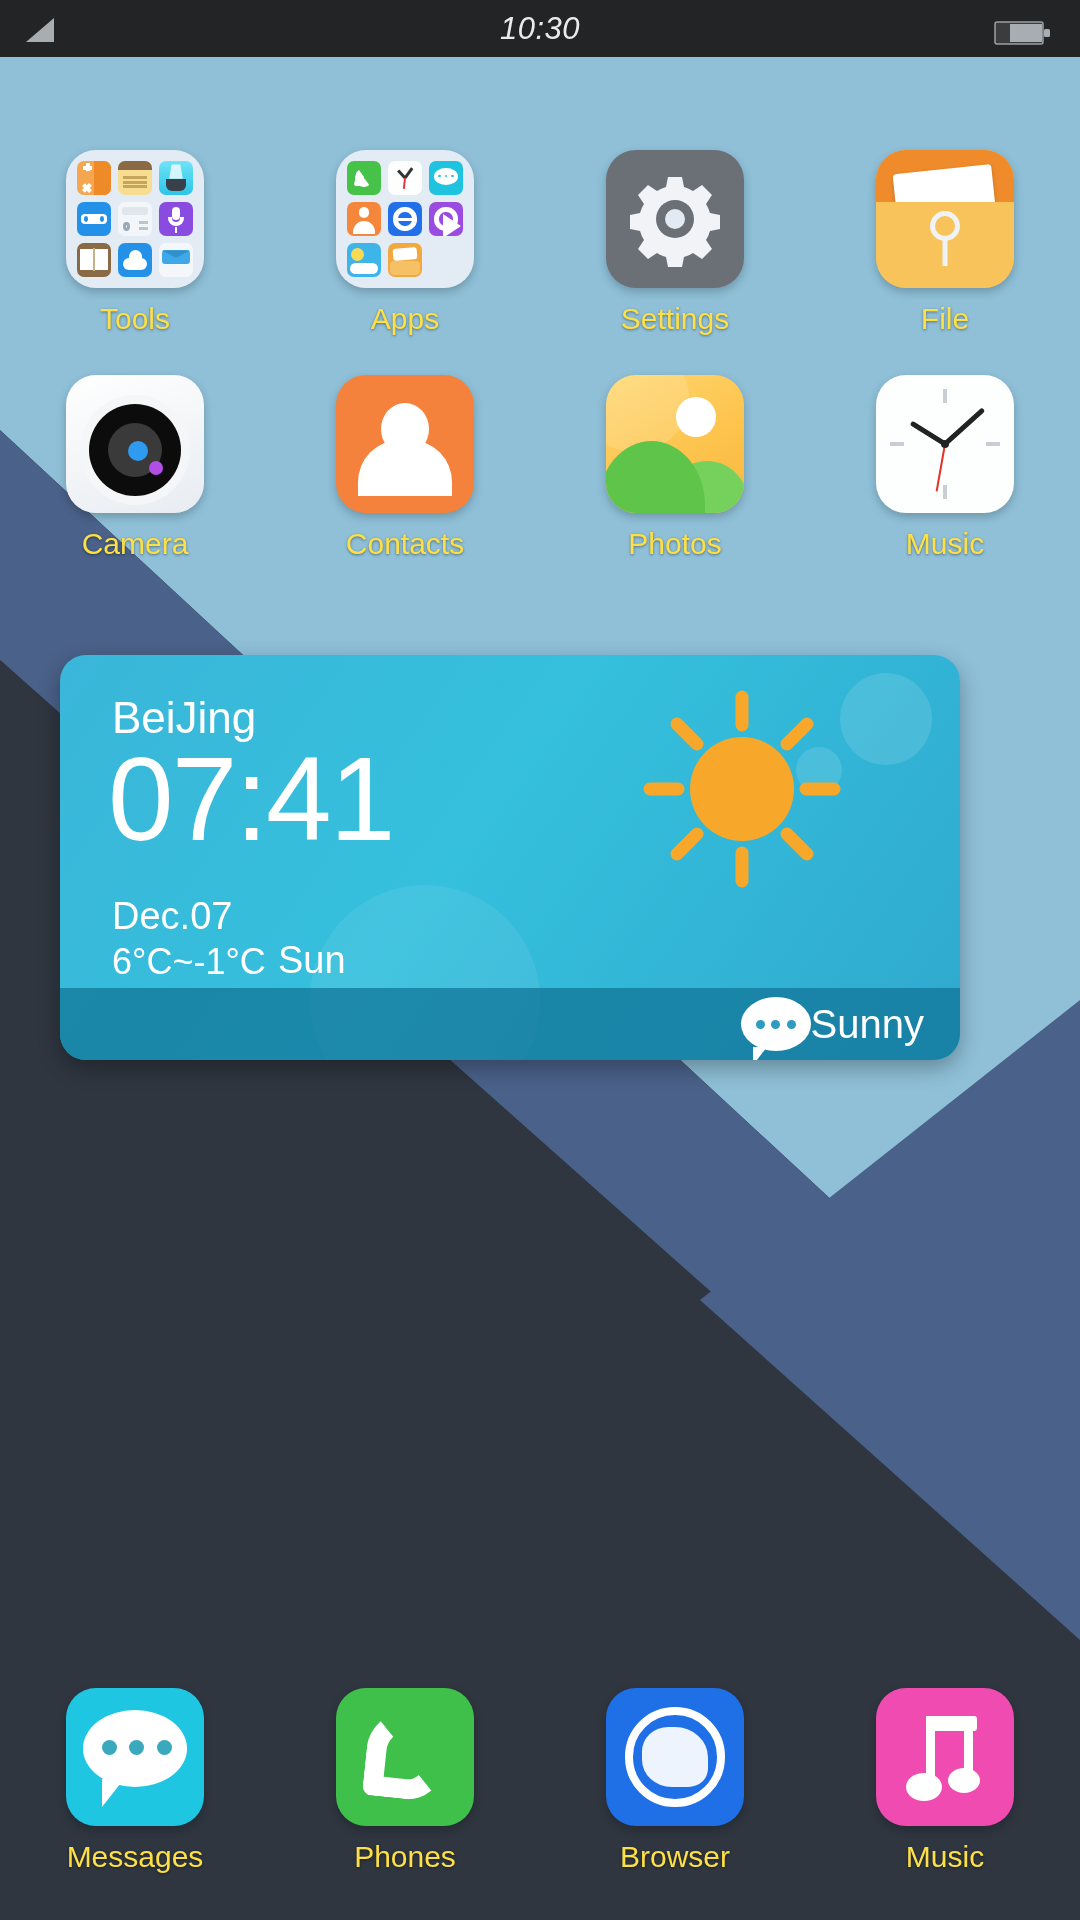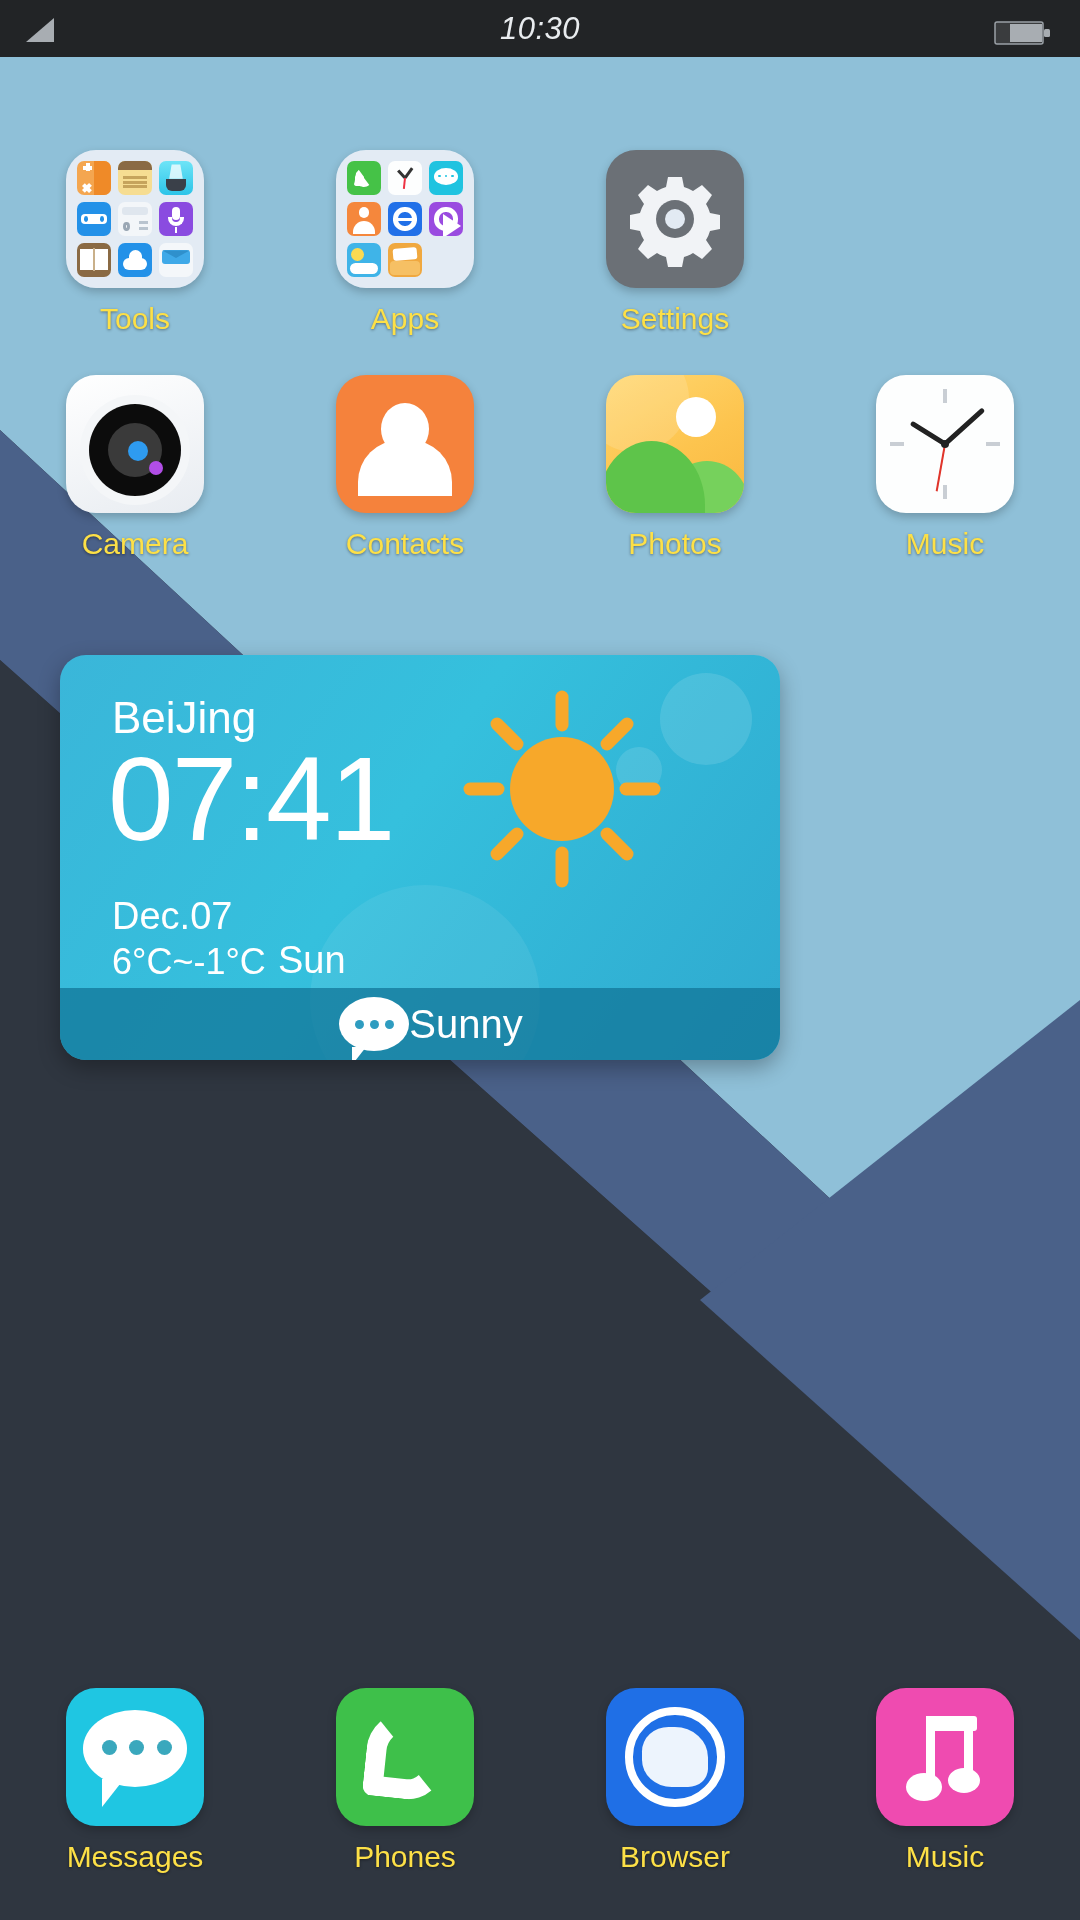--- a/index.html
+++ b/index.html
@@ -152,37 +152,37 @@
 
   .i-clock { background:#fdfefe; }
   .i-clock .tick { position:absolute; background:#c9ced4; }
   .i-clock .hh { position:absolute; left:50%; top:50%; width:5px; height:40px; background:#222; transform-origin:bottom center; transform:translate(-50%,-100%) rotate(-58deg); border-radius:3px; }
   .i-clock .mh { position:absolute; left:50%; top:50%; width:5px; height:52px; background:#222; transform-origin:bottom center; transform:translate(-50%,-100%) rotate(48deg); border-radius:3px; }
   .i-clock .sh { position:absolute; left:50%; top:50%; width:2px; height:48px; background:#e0352b; transform-origin:top center; transform:translate(-50%,0) rotate(10deg); }
   .i-clock .pivot { position:absolute; left:50%; top:50%; transform:translate(-50%,-50%); width:8px; height:8px; background:#222; border-radius:50%; }
 
   
   #widget {
-    position:absolute; left:60px; top:655px; width:720px; height:405px;
+    position:absolute; left:60px; top:655px; width:900px; height:405px;
     border-radius:26px; overflow:hidden; z-index:6;
     background:linear-gradient(125deg,#3ab6d9 0%,#35c0dd 45%,#2fa9cf 100%);
     box-shadow:0 8px 22px rgba(0,0,0,.3);
   }
   #widget .bokeh { position:absolute; border-radius:50%; background:rgba(255,255,255,.12); }
   #w-city { position:absolute; left:52px; top:38px; color:#fff; font-size:44px; }
   #w-time { position:absolute; left:48px; top:80px; color:#fff; font-size:118px; font-weight:300; letter-spacing:-2px; line-height:1.1; }
   #w-date { position:absolute; left:52px; top:240px; color:#fff; font-size:38px; }
   #w-day  { position:absolute; left:218px; top:240px; color:#fff; font-size:38px;margin-top:44px; }
   #w-range{ position:absolute; left:52px; top:286px; color:#fff; font-size:36px; }
   #w-temp { position:absolute; right:46px; top:238px; color:#fff; font-size:72px; font-weight:400; }
   #w-sun  { position:absolute; right:118px; top:34px; width:200px; height:200px; }
   #w-bottom {
     position:absolute; left:0; right:0; bottom:0; height:72px;
     background:rgba(18,118,152,.75);
-    display:flex; align-items:center; justify-content:center;
+    display:flex; align-items:center; justify-content:flex-end;
     padding:0 36px 0 58px;
   }
   #w-cond { color:#fff; font-size:40px; }
   #w-msg-icon { width:70px; height:54px; position:relative; }
   #w-msg-icon .bubble { position:absolute; inset:0; background:#fff; border-radius:50%; }
   #w-msg-icon .tail { position:absolute; left:18%; bottom:-14px; width:0; height:0; border-left:14px solid #fff; border-bottom:18px solid transparent; }
   #w-msg-icon .d { position:absolute; top:42%; width:9px; height:9px; border-radius:50%; background:#2e9cc0; }
 
   
   #dock { position:absolute; left:0; bottom:46px; width:1080px; display:flex; z-index:6; }
@@ -324,20 +324,30 @@
     <div class="app-icon i-settings">
       <svg viewBox="0 0 100 100" width="100" height="100">
         <path fill="#f1f3f6" d="M50 8 l7 0 2 10 a34 34 0 0 1 9 4 l9-6 5 5 5 5 -6 9 a34 34 0 0 1 4 9 l10 2 0 7 0 7 -10 2 a34 34 0 0 1-4 9 l6 9 -5 5 -5 5 -9-6 a34 34 0 0 1-9 4 l-2 10 -7 0 -7 0 -2-10 a34 34 0 0 1-9-4 l-9 6 -5-5 -5-5 6-9 a34 34 0 0 1-4-9 l-10-2 0-7 0-7 10-2 a34 34 0 0 1 4-9 l-6-9 5-5 5-5 9 6 a34 34 0 0 1 9-4 l2-10 z"></path>
         <circle cx="50" cy="50" r="19" fill="#6b7076"></circle>
         <circle cx="50" cy="50" r="10" fill="#e2eaf3"></circle>
       </svg>
     </div>
     <div class="icon-label">Settings</div>
   </div>
 
+  <div class="cell">
+    <div class="app-icon i-file">
+      <span class="topband"></span>
+      <span class="paper"></span>
+      <span class="pocket"></span>
+      <span class="pin"></span>
+      <span class="pinline"></span>
+    </div>
+    <div class="icon-label">File</div>
+  </div>
 </div>
 
 <div class="grid-row" style="top:375px;">
 
   <div class="cell">
     <div class="app-icon i-camera">
       <span class="ring"></span>
       <span class="inner"></span>
       <span class="dot-b"></span>
       <span class="dot-p"></span>

